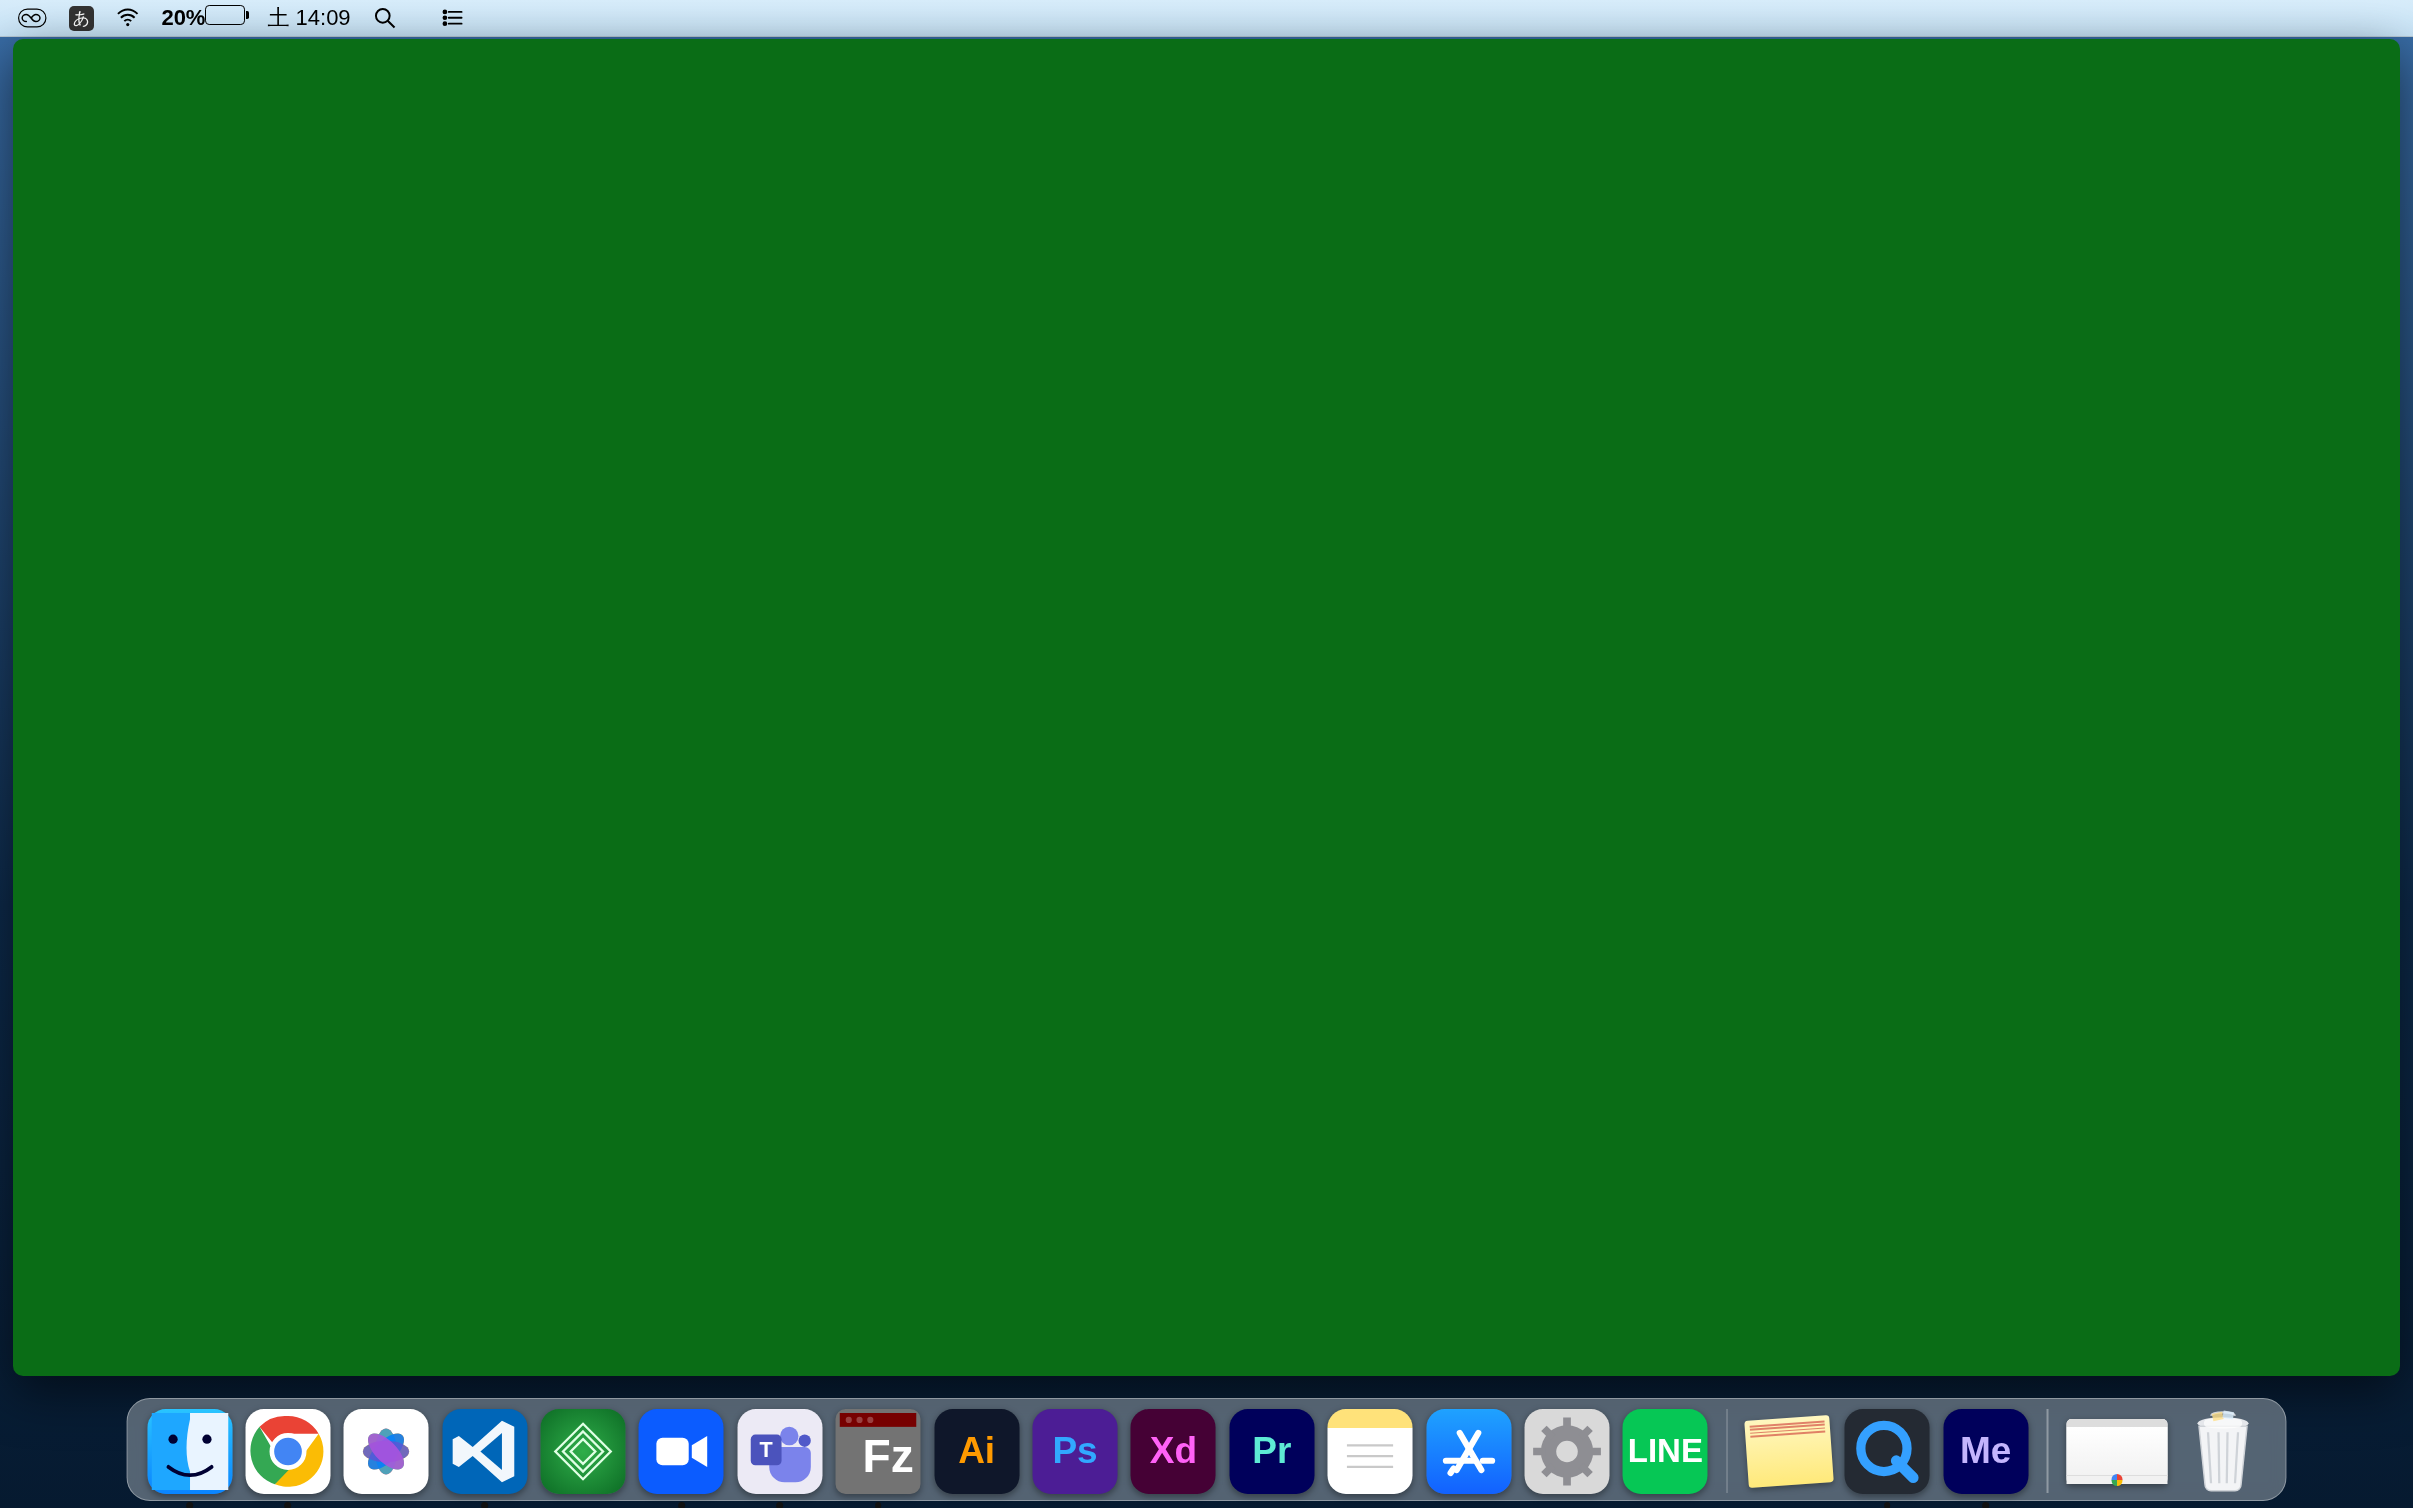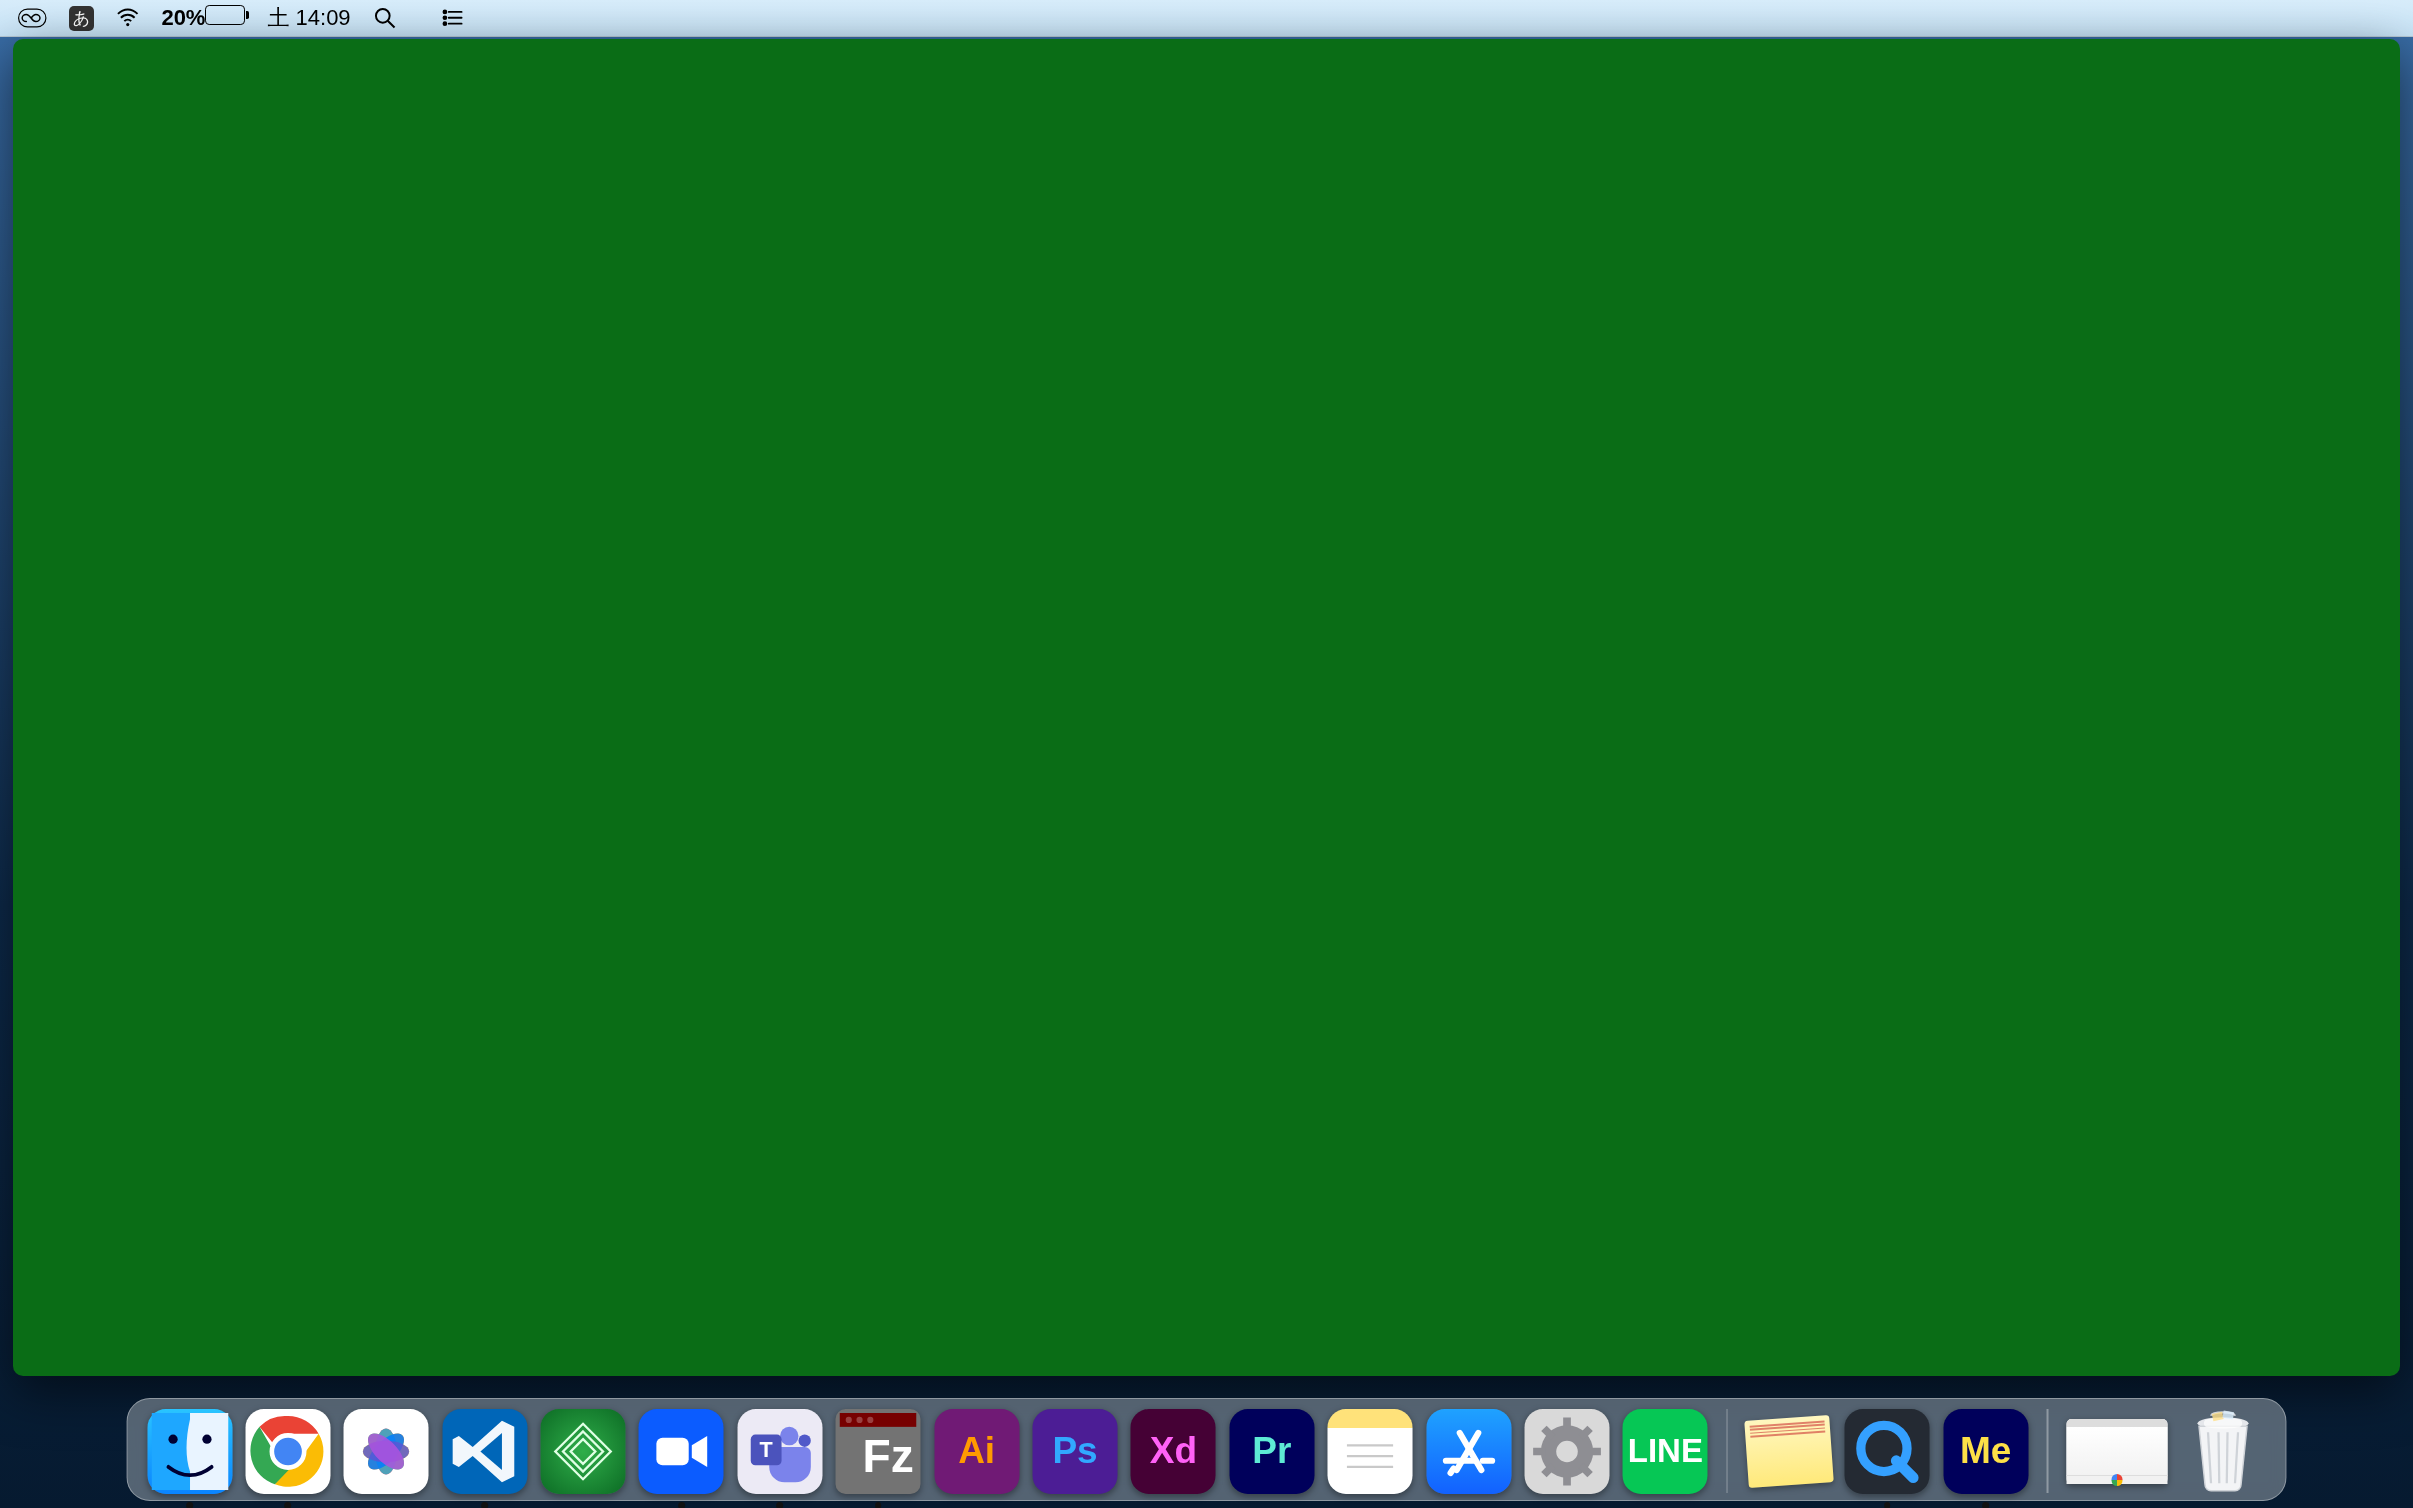--- a/index.html
+++ b/index.html
@@ -237,21 +237,21 @@
           <g fill="#fff" opacity=".25">
             <circle cx="12" cy="9" r="4"></circle>
             <circle cx="26" cy="9" r="4"></circle>
             <circle cx="40" cy="9" r="4"></circle>
           </g>
           <text x="30" y="76" font-size="60" font-weight="900" fill="#fff" font-family="Arial">Fz</text>
         </svg>
       <span class="dock-dot"></span>
     </div>
 
-    <div class="dock-app adobe-tile" style="background:#701a75;color:#ff9a00">
+    <div class="dock-app adobe-tile" style="background:#0f172a;color:#ff9a00">
       <span>Ai</span>
     </div>
 
     <div class="dock-app adobe-tile" style="background:#4c1d95;color:#31a8ff">
       <span>Ps</span>
     </div>
 
     <div class="dock-app adobe-tile" style="background:#450135;color:#ff61f6">
       <span>Xd</span>
     </div>
@@ -311,21 +311,21 @@
     </div>
 
     <div class="dock-app" style="background:#242a33">
       <svg viewBox="0 0 100 100">
           <circle cx="46" cy="46" r="30" fill="none" stroke="#34a0ff" stroke-width="12"></circle>
           <path d="M62 62l22 22" stroke="#34a0ff" stroke-width="14" stroke-linecap="round"></path>
         </svg>
       <span class="dock-dot"></span>
     </div>
 
-    <div class="dock-app adobe-tile" style="background:#00005b;color:#fde047">
+    <div class="dock-app adobe-tile" style="background:#00005b;color:#c4b5fd">
       <span>Me</span>
       <span class="dock-dot"></span>
     </div>
 
     <div class="dock-sep"></div>
 
     <div class="minwin">
       <div class="bar"></div>
         <div class="body"></div>
         <div class="chrome">

